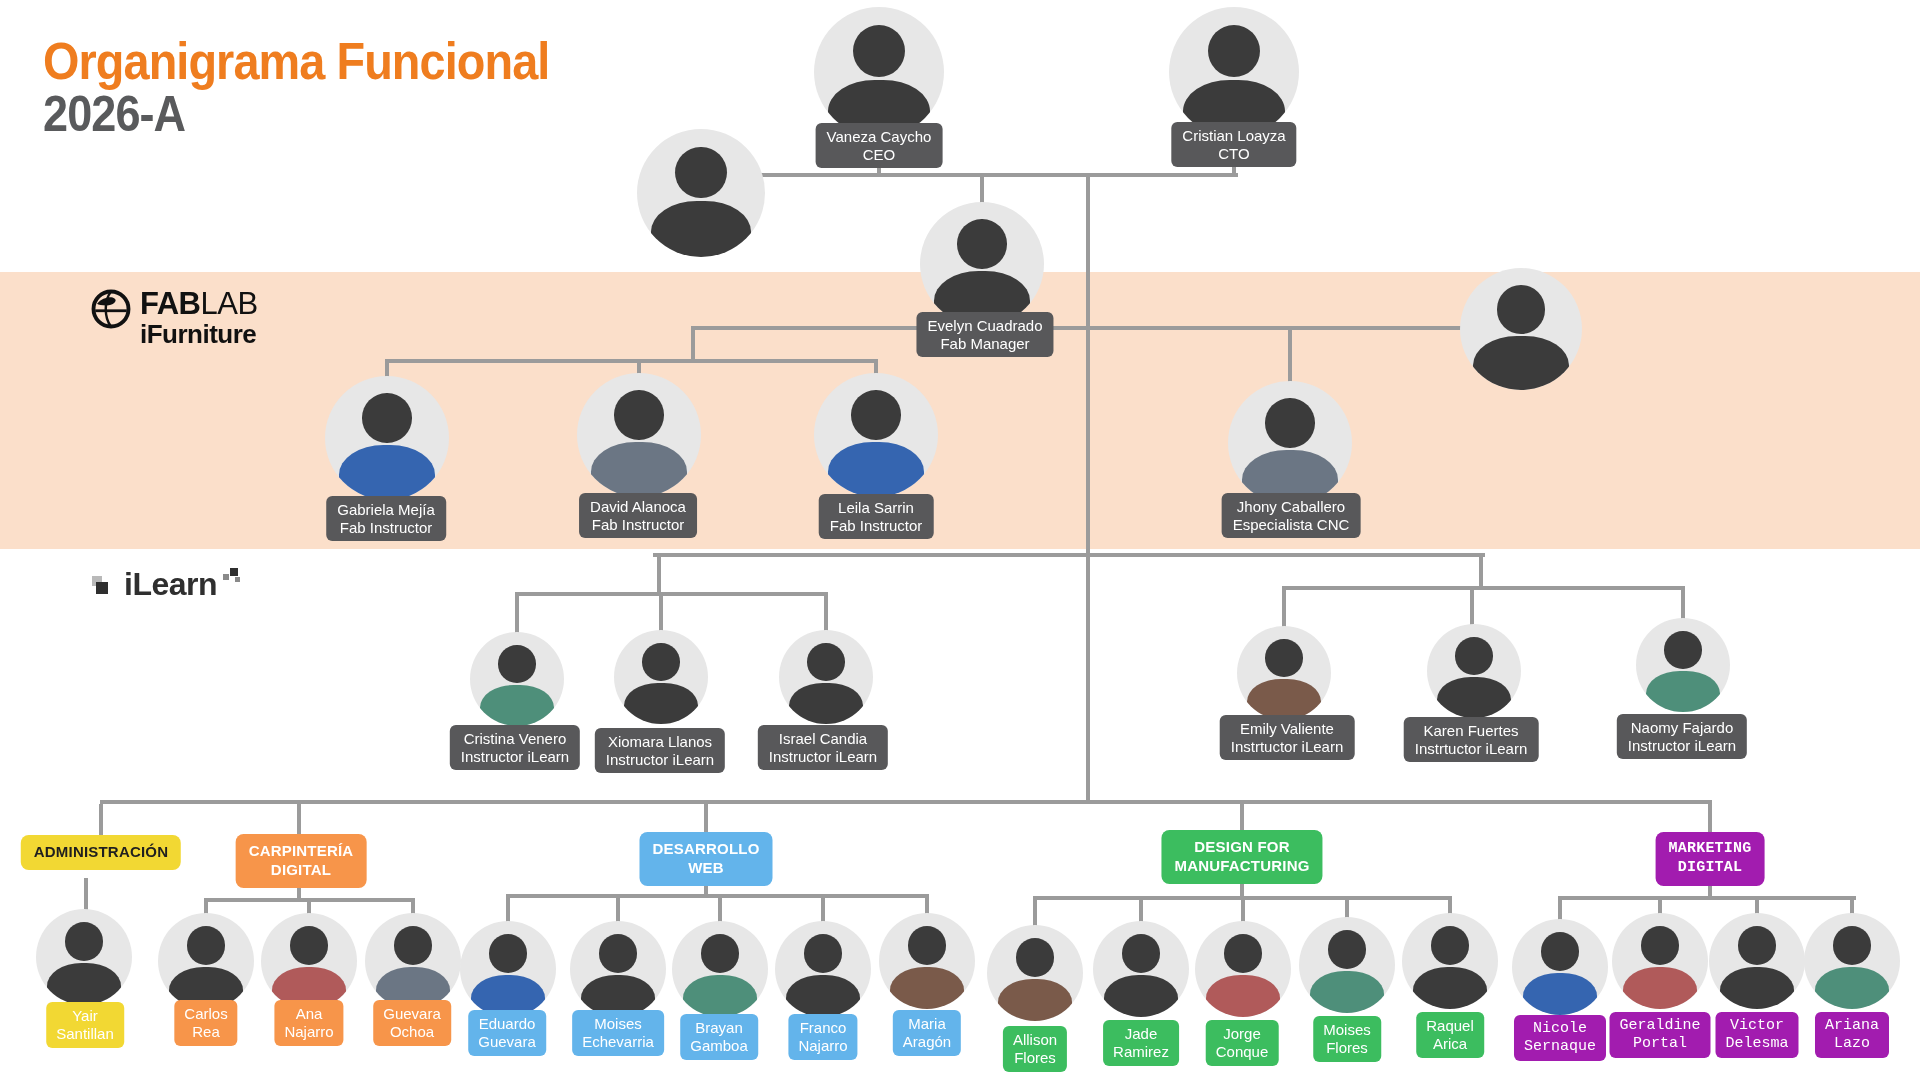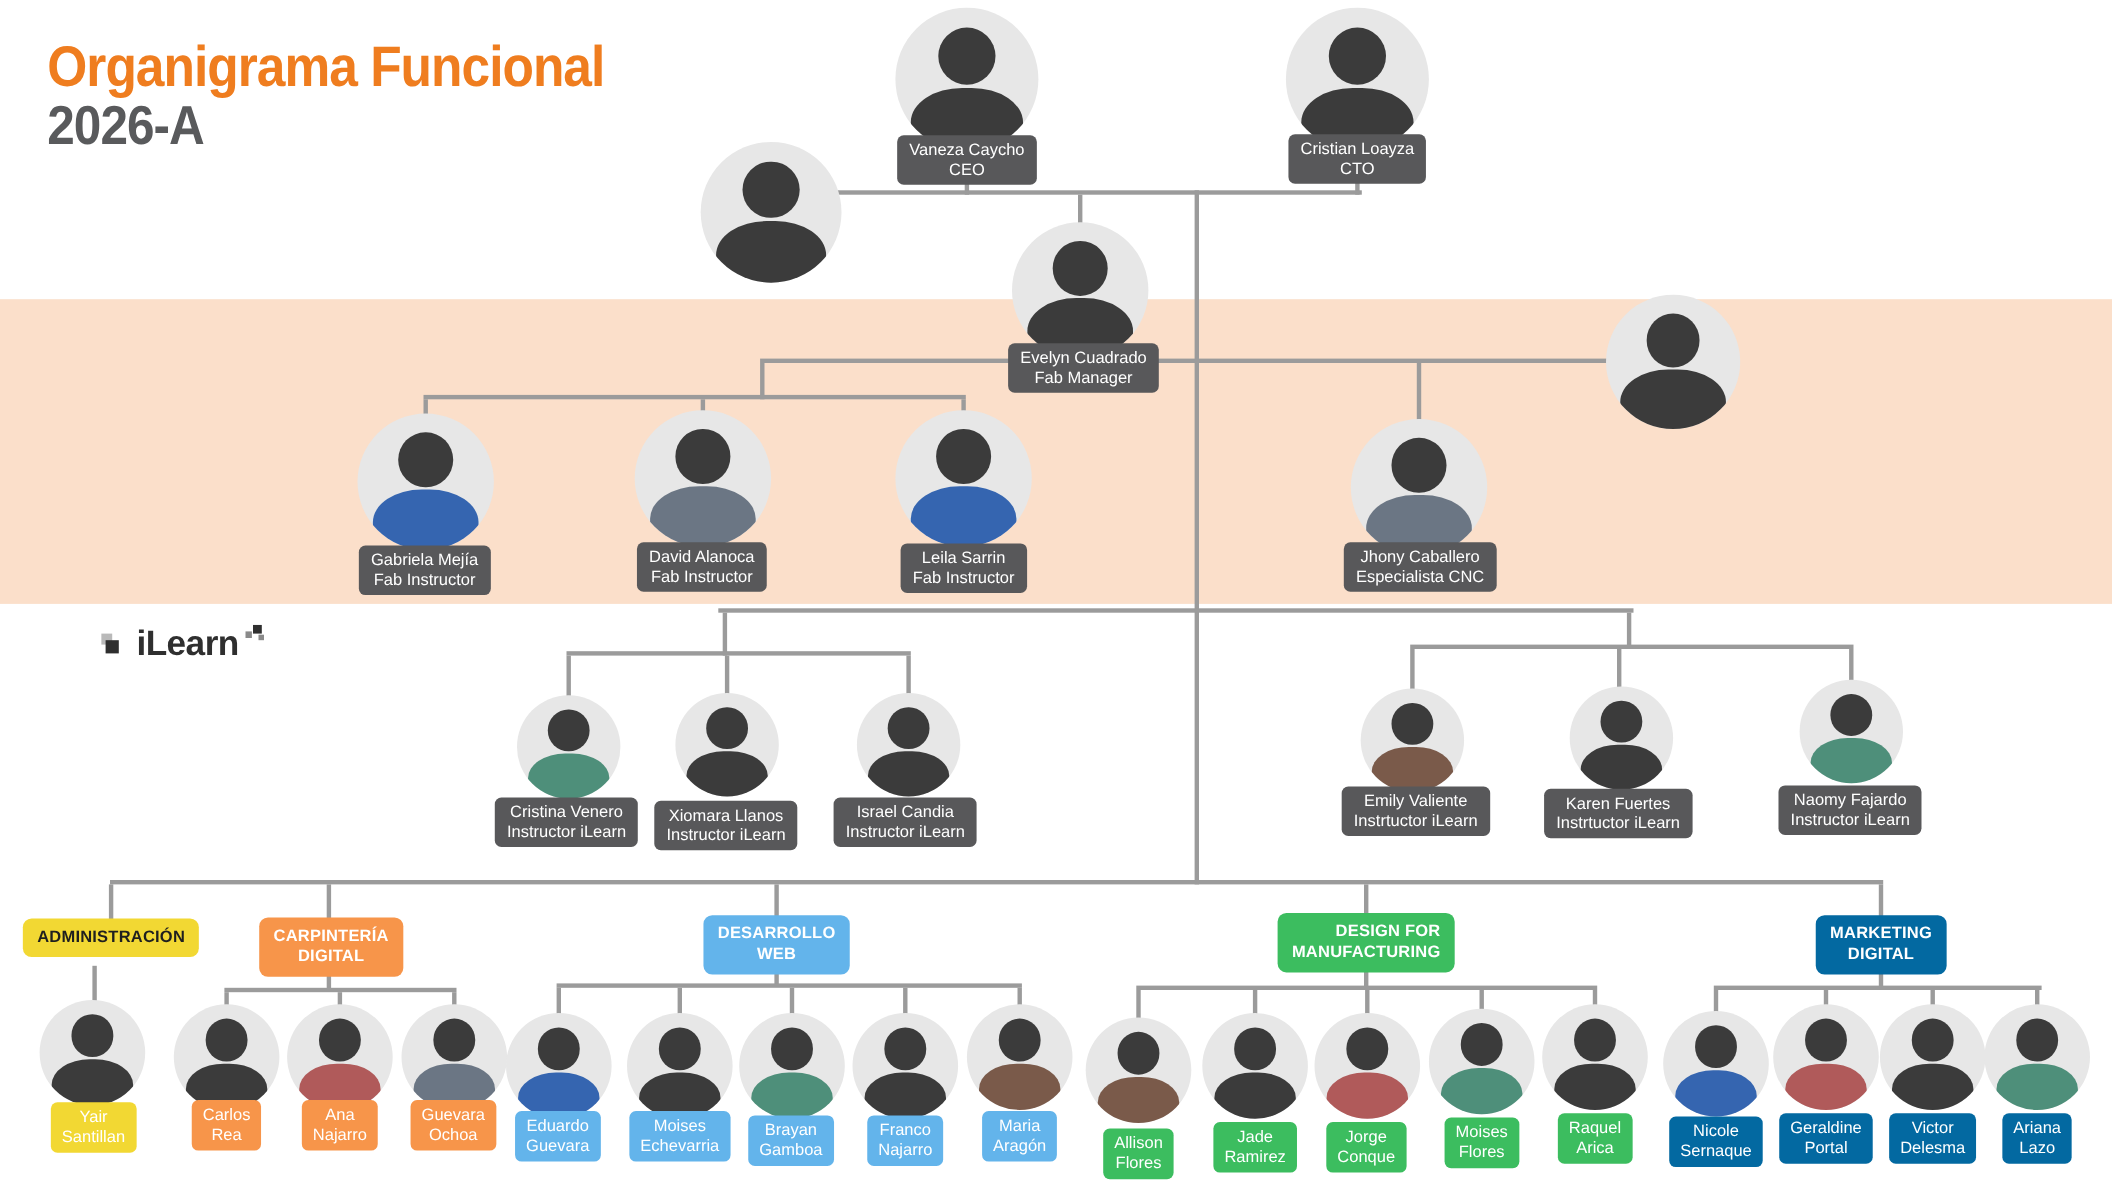--- a/index.html
+++ b/index.html
@@ -44,38 +44,50 @@
   .tag .nm{display:block;white-space:nowrap;}
   .tag .rl{display:block;white-space:pre-line;}
 
   
   .badge{position:absolute;transform:translateX(-50%);font-weight:bold;font-size:15px;
          line-height:1.25;padding:8px 13px;border-radius:8px;text-align:center;
          white-space:pre-line;z-index:3;color:#fff;letter-spacing:.2px;}
   .bg-admin{background:#f2d833;color:#1f1f1f;}
   .bg-carp{background:#f7954a;}
   .bg-web{background:#63b4eb;}
-  .bg-dfm{background:#3cbd5f;text-align:right;}
-  .bg-mkt{background:#0369a1;}
+  .bg-dfm{background:#3cbd5f;}
+  .bg-mkt{background:#a21caf;font-family:Liberation Mono, monospace;}
 
   
   .mtag{position:absolute;transform:translateX(-50%);font-size:15px;line-height:1.2;
         padding:5px 10px;border-radius:6px;text-align:center;white-space:pre-line;z-index:3;color:#fff;}
 </style>
 </head>
 <body>
 
 <div class="canvas">
   <div class="band"></div>
 
   <div class="titlebox">
     <h1>Organigrama Funcional</h1>
     <h2>2026-A</h2>
   </div>
 
+  <div class="fablab">
+    <svg width="42" height="42" viewBox="0 0 24 24">
+      <circle cx="12" cy="12" r="10" fill="none" stroke="#111" stroke-width="2.2"></circle>
+      <path d="M4 9 C7 5.5 12 4.5 14 6 C16 7.5 13 10 9.5 10 C6.5 10 4.8 9.6 4 9 Z" fill="#111"></path>
+      <path d="M3 13 H21" stroke="#111" stroke-width="1.6"></path>
+      <path d="M12 2 C8 7 8 17 12 22" fill="none" stroke="#111" stroke-width="1.4"></path>
+    </svg>
+    <div class="txt">
+      <div class="l1"><span class="fab">FAB</span><span class="lab">LAB</span></div>
+      <div class="l2">iFurniture</div>
+    </div>
+  </div>
 
   <div class="ilearn">
     <svg width="26" height="30" viewBox="0 0 26 30">
       <rect x="0" y="8" width="10" height="10" fill="#b9b9b9"></rect>
       <rect x="4" y="14" width="12" height="12" fill="#2f2f2f"></rect>
     </svg>
     <span class="word">iLearn</span>
     <svg width="18" height="18" viewBox="0 0 18 18">
       <rect x="0" y="6" width="6" height="6" fill="#8a8a8a"></rect>
       <rect x="7" y="0" width="8" height="8" fill="#2f2f2f"></rect>

